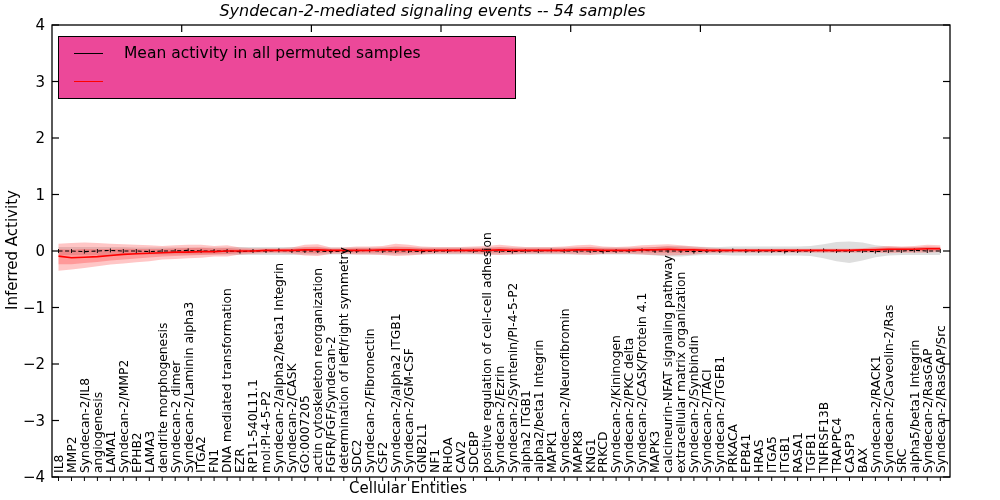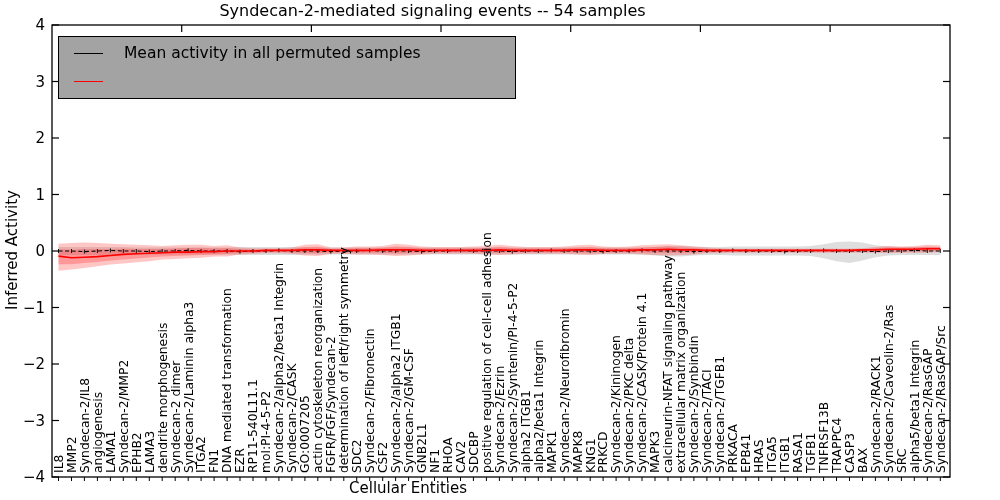--- a/index.html
+++ b/index.html
@@ -1,24 +1,24 @@
 <!DOCTYPE html>
 <html><head>
 <meta charset="utf-8">
 <style>
   html,body{margin:0;padding:0;background:#ffffff;}
   #figure{position:relative;width:1000px;height:500px;background:#fff;
           font-family:"DejaVu Sans","Liberation Sans",sans-serif;color:#000;overflow:hidden;}
   #plot-svg{position:absolute;left:0;top:0;}
   .chart-title{position:absolute;top:1px;left:0;width:865px;text-align:center;
-               font-size:16px;color:#000;}
+               font-size:16px;color:#000;font-style:italic;}
   .x-label{position:absolute;top:479px;left:0;width:816px;text-align:center;font-size:15px;}
   .y-label{position:absolute;top:250px;left:12px;white-space:nowrap;font-size:15px;
            transform:translate(-50%,-50%) rotate(-90deg);}
-  .legend{position:absolute;left:58px;top:36px;width:458px;height:63px;background:#a3a3a3;
+  .legend{position:absolute;left:58px;top:36px;width:458px;height:63px;background:#ec4899;
           border:1.6px solid #000;box-sizing:border-box;display:flex;flex-direction:column;
           justify-content:space-evenly;padding:2px 0;}
   .legend-row{display:flex;align-items:center;height:28px;}
   .legend-line{display:inline-block;width:29px;height:0;border-top:1.5px solid #000;
                margin-left:15px;flex:0 0 auto;}
   .legend-text{margin-left:21px;font-size:15.5px;white-space:nowrap;}
 </style>
 </head>
 <body>
 

